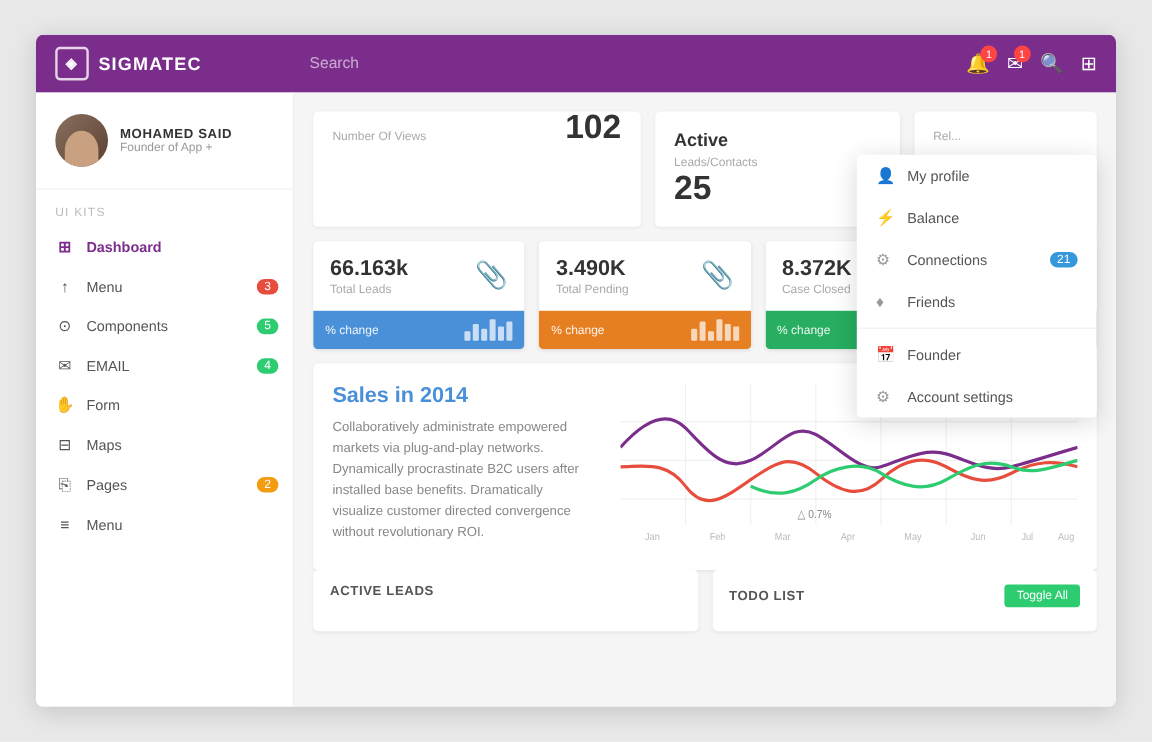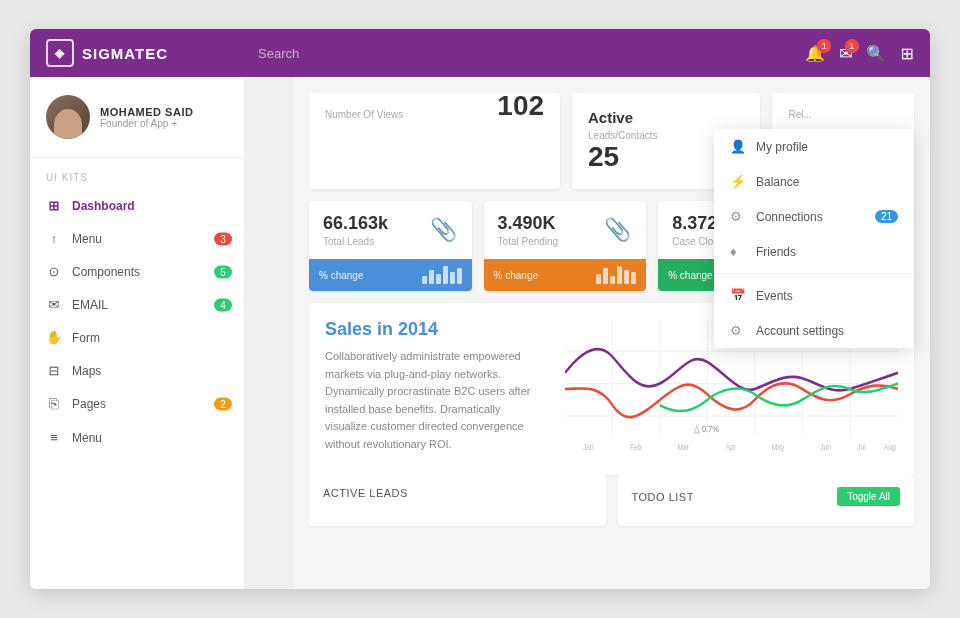--- a/index.html
+++ b/index.html
@@ -88,21 +88,20 @@
       font-size: 9px;
       display: flex;
       align-items: center;
       justify-content: center;
     }
     
     .main-layout {
       display: flex;
       flex: 1;
       overflow: hidden;
-      gap: 48px;
     }
     
     .sidebar {
       width: 215px;
       background: white;
       flex-shrink: 0;
       display: flex;
       flex-direction: column;
       border-right: 1px solid #eee;
     }
@@ -287,21 +286,21 @@
       padding: 12px 14px;
       flex: 1;
       box-shadow: 0 1px 3px rgba(0,0,0,0.06);
     }
     .bottom-card-header {
       display: flex;
       align-items: center;
       justify-content: space-between;
       margin-bottom: 8px;
     }
-    .bottom-card-title { font-size: 11px; font-weight: 400; color: #555; text-transform: uppercase; letter-spacing: 0.5px; }
+    .bottom-card-title { font-size: 11px; font-weight: 700; color: #555; text-transform: uppercase; letter-spacing: 0.5px; }
     .toggle-all-btn {
       background: #2ecc71;
       color: white;
       border: none;
       border-radius: 3px;
       padding: 4px 10px;
       font-size: 10px;
       cursor: pointer;
     }
     
@@ -585,21 +584,21 @@
           <span>Connections</span>
           <span class="dropdown-badge">21</span>
         </div>
         <div class="dropdown-item">
           <span class="dropdown-item-icon">♦</span>
           <span>Friends</span>
         </div>
         <div class="dropdown-divider"></div>
         <div class="dropdown-item">
           <span class="dropdown-item-icon">📅</span>
-          <span>Events</span>
+          <span>Founder</span>
         </div>
         <div class="dropdown-item">
           <span class="dropdown-item-icon">⚙</span>
           <span>Account settings</span>
         </div>
       </div>
     </div>
   </div>
 </div>
 

